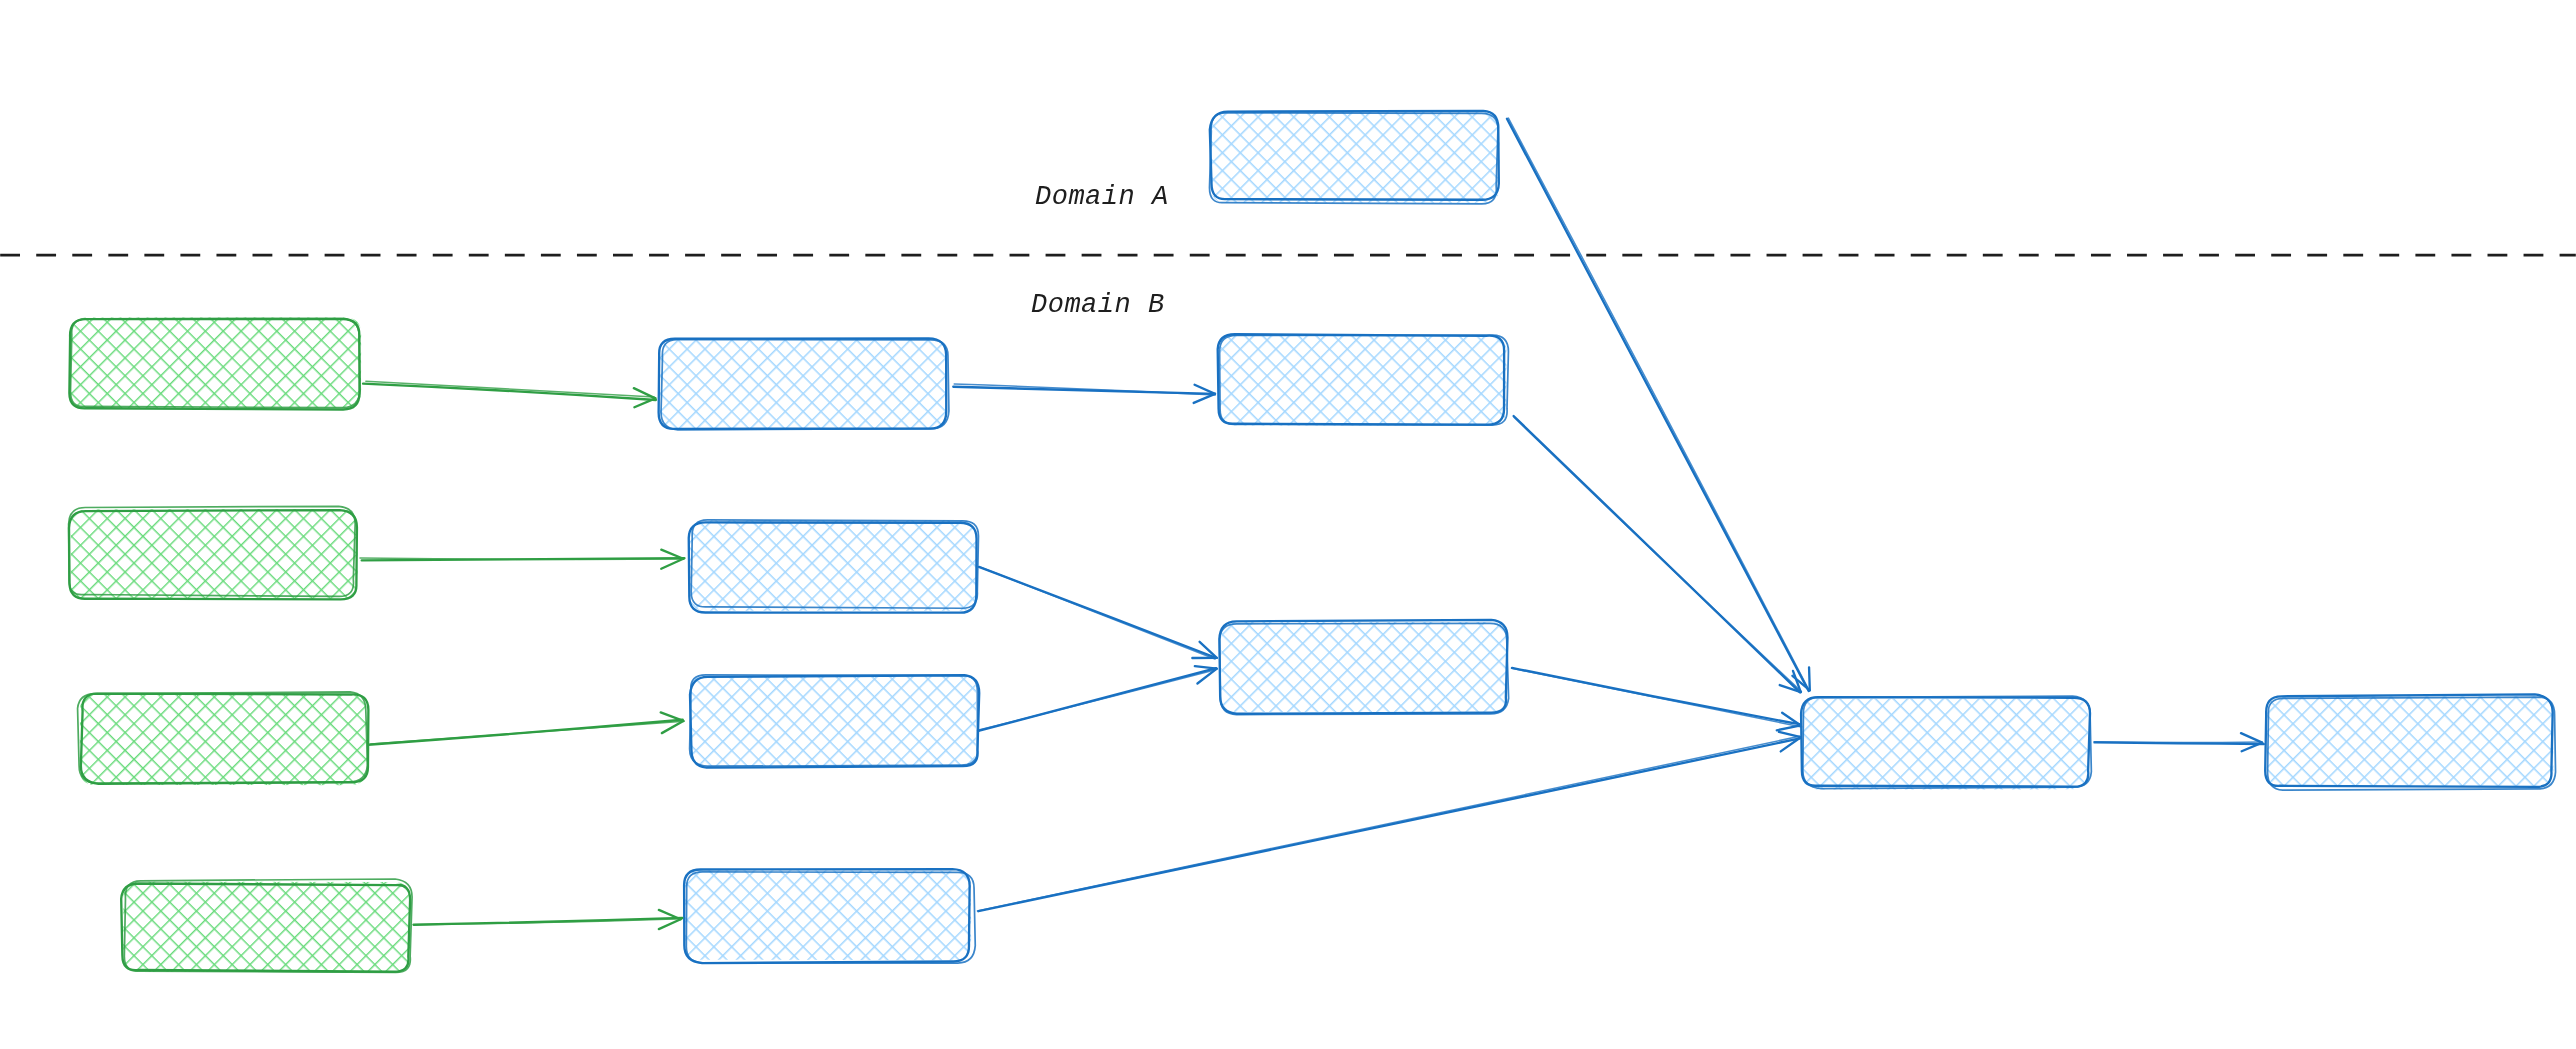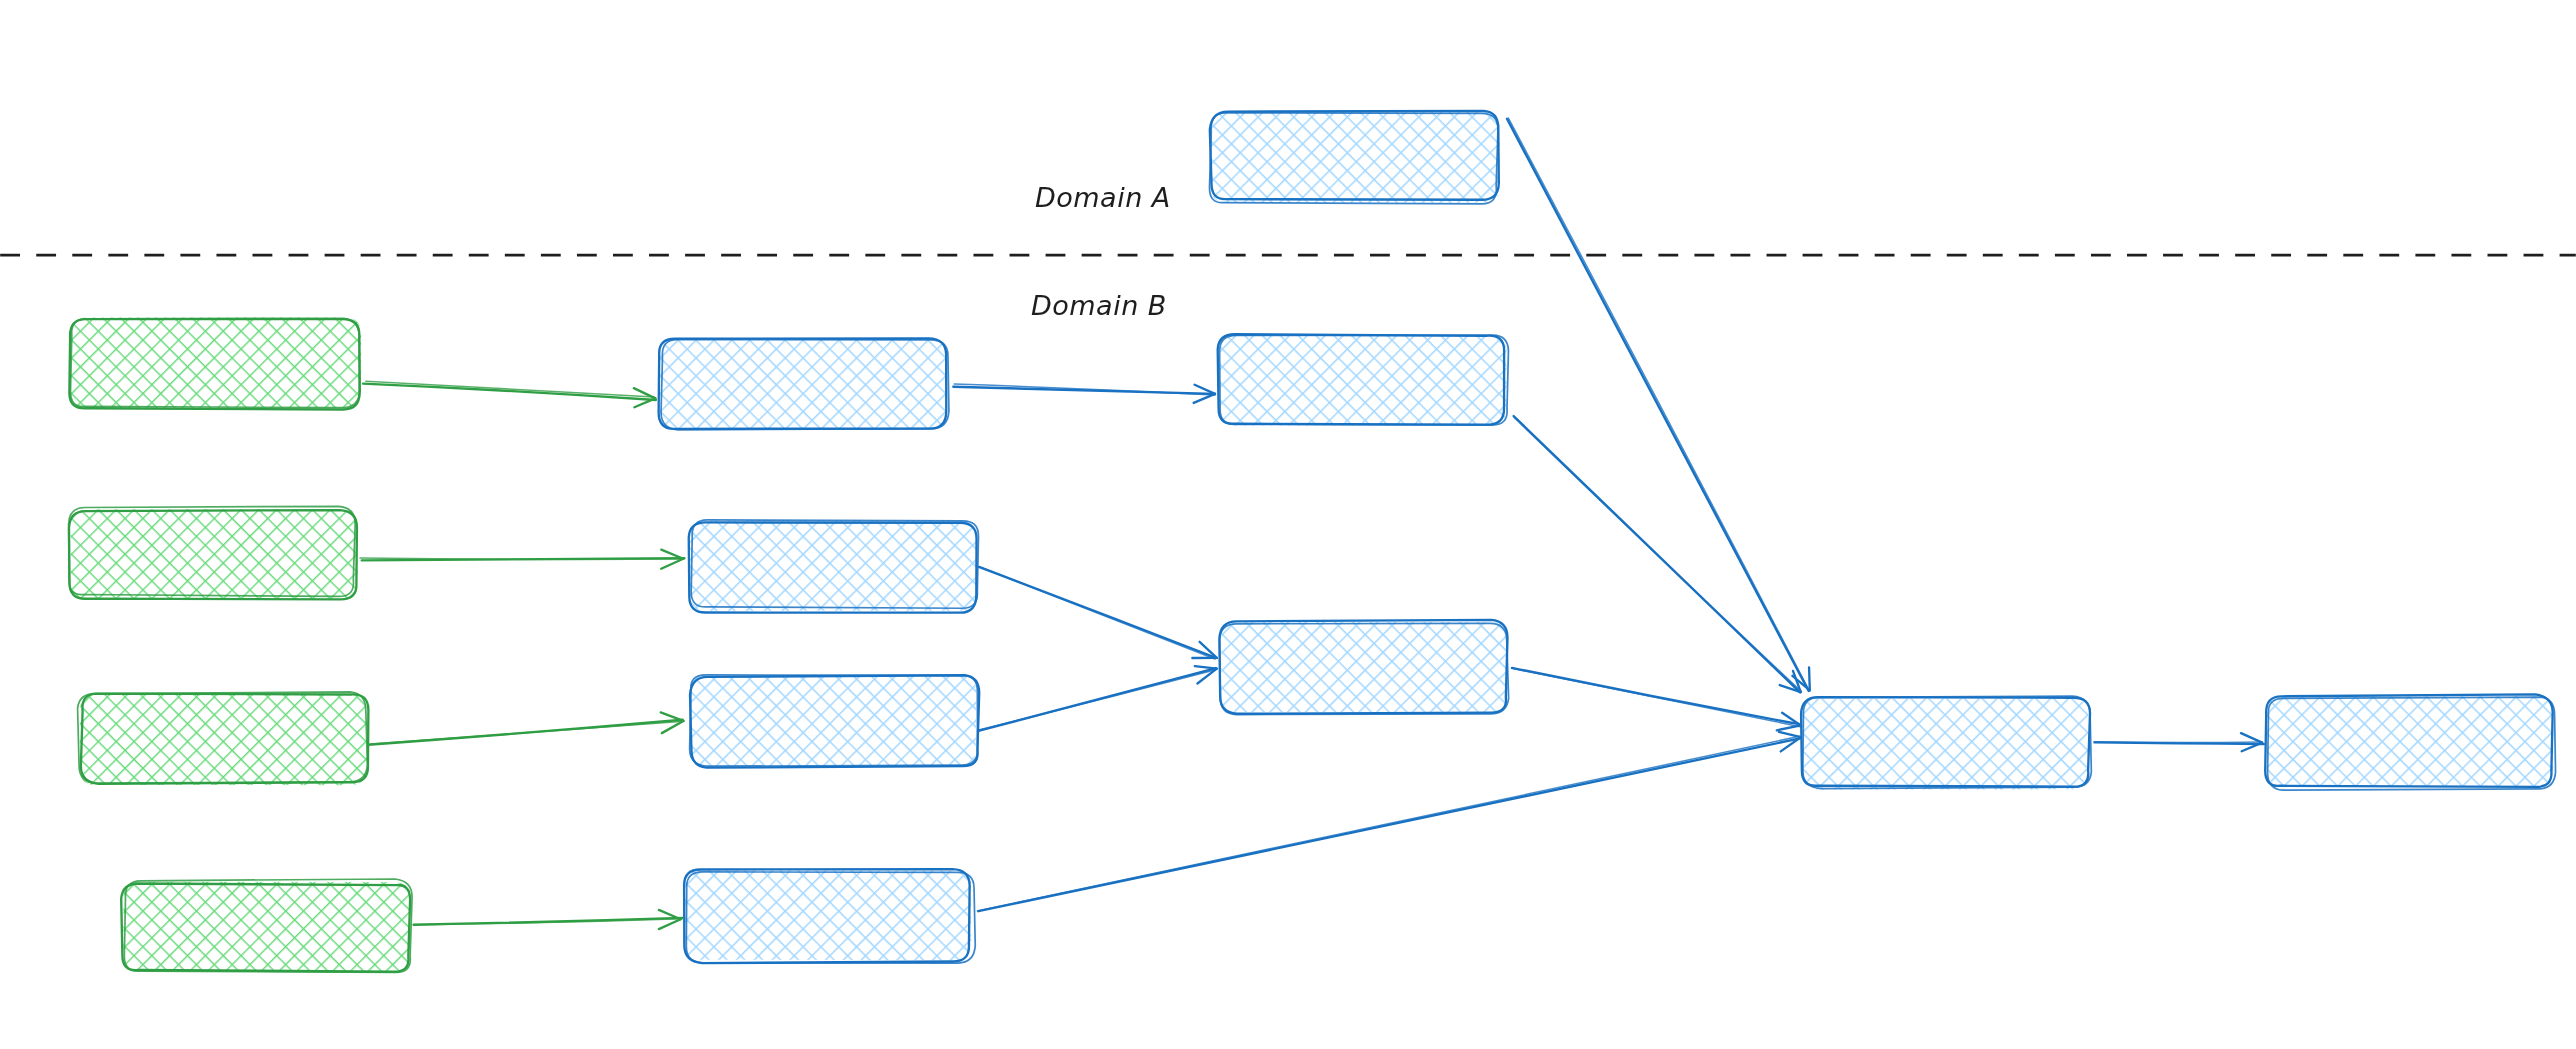--- a/index.html
+++ b/index.html
@@ -196,18 +196,18 @@
           <path d="M2323.4664831177643 823.2065458303348 Q2417.2515401855353 824.7972974790248 2508.9456472401253 823.3846541649591" fill="none" stroke="#1971c2" stroke-width="1.7" stroke-linecap="round" opacity="0.8"></path>
           <path d="M2510 824 L2487.221175847581 833.5835285145746" fill="none" stroke="#1971c2" stroke-width="2.6" stroke-linecap="round"></path>
           <path d="M2510 824 L2486.4459192015406 813.4851220657481" fill="none" stroke="#1971c2" stroke-width="2.6" stroke-linecap="round"></path>
         </g>
       </g>
     <g id="divider-layer">
         <line x1="0" y1="283" x2="2858" y2="283" stroke="#1e1e1e" stroke-width="3" stroke-dasharray="22 18" stroke-linecap="butt"></line>
       </g>
   </svg>
 
-  <div class="domain-label" id="label-domain-a" style="left: 1035px; top: 182px;">Domain A</div>
-
-  <div class="domain-label" id="label-domain-b" style="left: 1031px; top: 290px;">Domain B</div>
+  <div class="domain-label" id="label-domain-a" style="left: 1035px; top: 182px; font-family: Liberation Mono, monospace;">Domain A</div>
+
+  <div class="domain-label" id="label-domain-b" style="left: 1031px; top: 290px; font-family: Liberation Mono, monospace;">Domain B</div>
 
 </div>
 
 
 </body></html>

